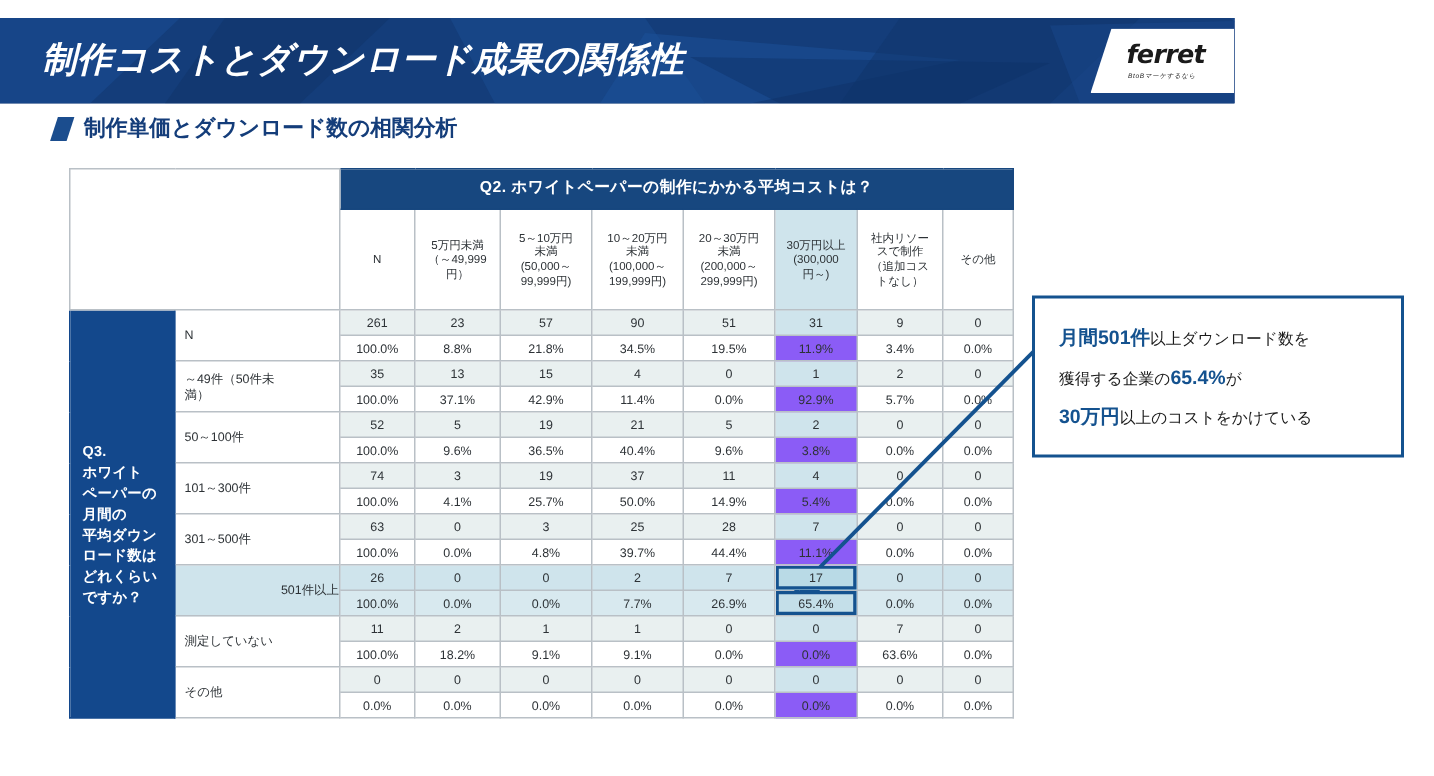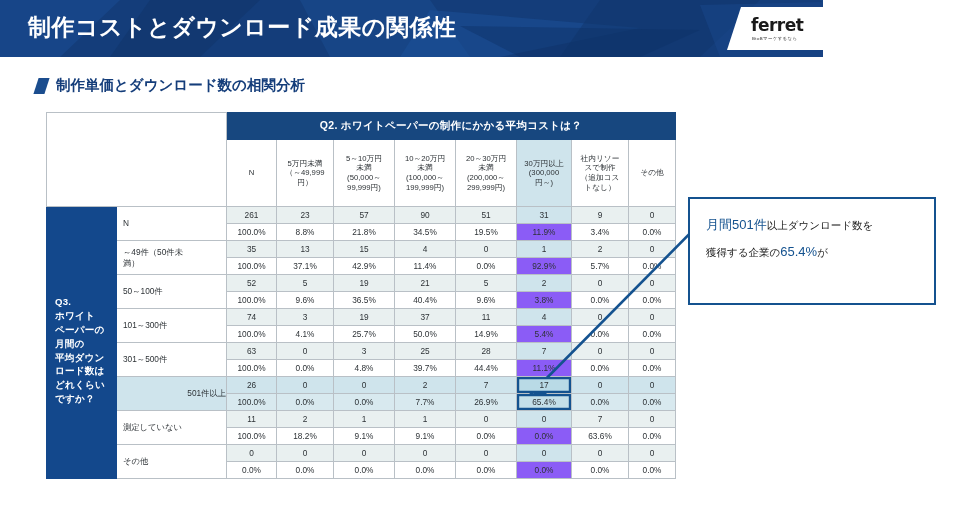--- a/index.html
+++ b/index.html
@@ -4,22 +4,22 @@
 <style>
   html,body{margin:0;padding:0;}
   body{
     width:956px;height:517px;
     background:#ffffff;
     font-family:"Liberation Sans","DejaVu Sans",sans-serif;
     overflow:hidden;position:relative;
   }
   
   .header{
-    position:absolute;left:0;top:0;width:823px;height:57px;
-    background:#143d7a;overflow:hidden;
+    position:absolute;left:0;top:12px;width:823px;height:57px;
+    background:#143d7a;overflow:hidden;font-style:italic;
   }
   .header .facets{position:absolute;left:0;top:0;width:956px;height:57px;}
   .header-title{
     position:absolute;left:28px;top:12px;
     font-size:23px;font-weight:bold;color:#ffffff;
     letter-spacing:.5px;white-space:nowrap;z-index:3;
   }
   .logo-box{
     position:absolute;right:0;top:7px;width:96px;height:43px;
     background:#ffffff;z-index:4;
@@ -88,21 +88,21 @@
   
   .callout{
     position:absolute;left:688px;top:197px;width:248px;height:108px;
     border:2px solid #14528f;background:#ffffff;
     box-sizing:border-box;
   }
   .callout-inner{
     padding:13px 0 0 16px;font-size:10.5px;color:#1a1a1a;
     line-height:2.05;
   }
-  .callout-inner b{font-weight:normal;color:#14528f;font-size:13px;}
+  .callout-inner b{font-weight:bold;color:#14528f;font-size:13px;}
   .connector{position:absolute;left:480px;top:190px;width:260px;height:235px;pointer-events:none;}
 </style>
 </head>
 <body>
 
 <div class="header">
   <svg class="facets" viewBox="0 0 956 57" preserveAspectRatio="none">
     <rect x="0" y="0" width="956" height="57" fill="#143d7a"></rect>
     <polygon points="0,0 120,0 60,57 0,57" fill="#1a4d93" opacity="0.55"></polygon>
     <polygon points="150,0 260,0 200,57 110,57" fill="#10356b" opacity="0.6"></polygon>
@@ -387,14 +387,15 @@
 
 <svg class="connector" viewBox="0 0 260 235">
   <line x1="245" y1="8" x2="48" y2="207" stroke="#14528f" stroke-width="2.6"></line>
   <polygon points="48,207 70,192 64,212" fill="#14528f"></polygon>
 </svg>
 
 <div class="callout">
   <div class="callout-inner">
     <div><b>月間501件</b><span>以上ダウンロード数を</span></div>
     <div><span>獲得する企業の</span><b>65.4%</b><span>が</span></div>
+    <div><b>30万円</b><span>以上のコストをかけている</span></div>
   </div>
 </div>
 
 </body></html>

